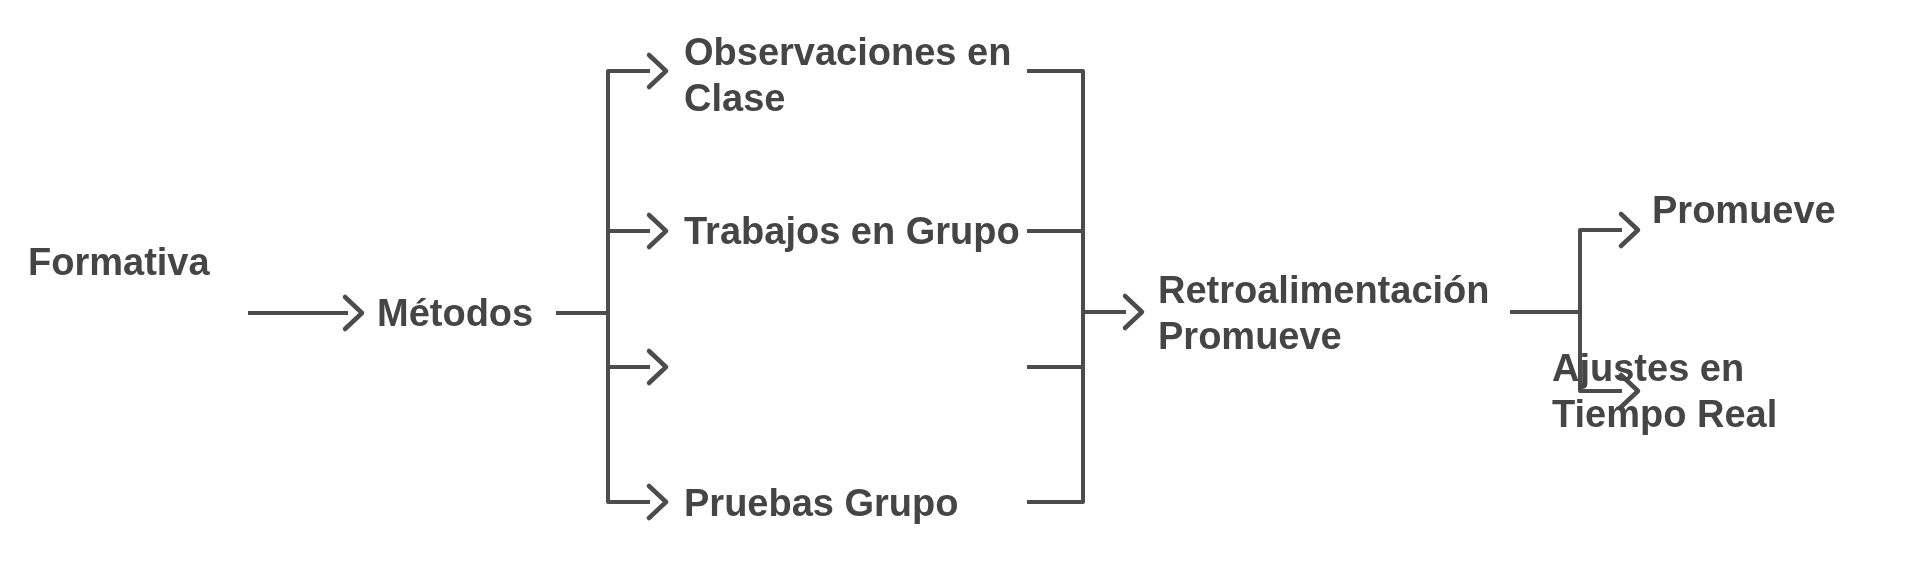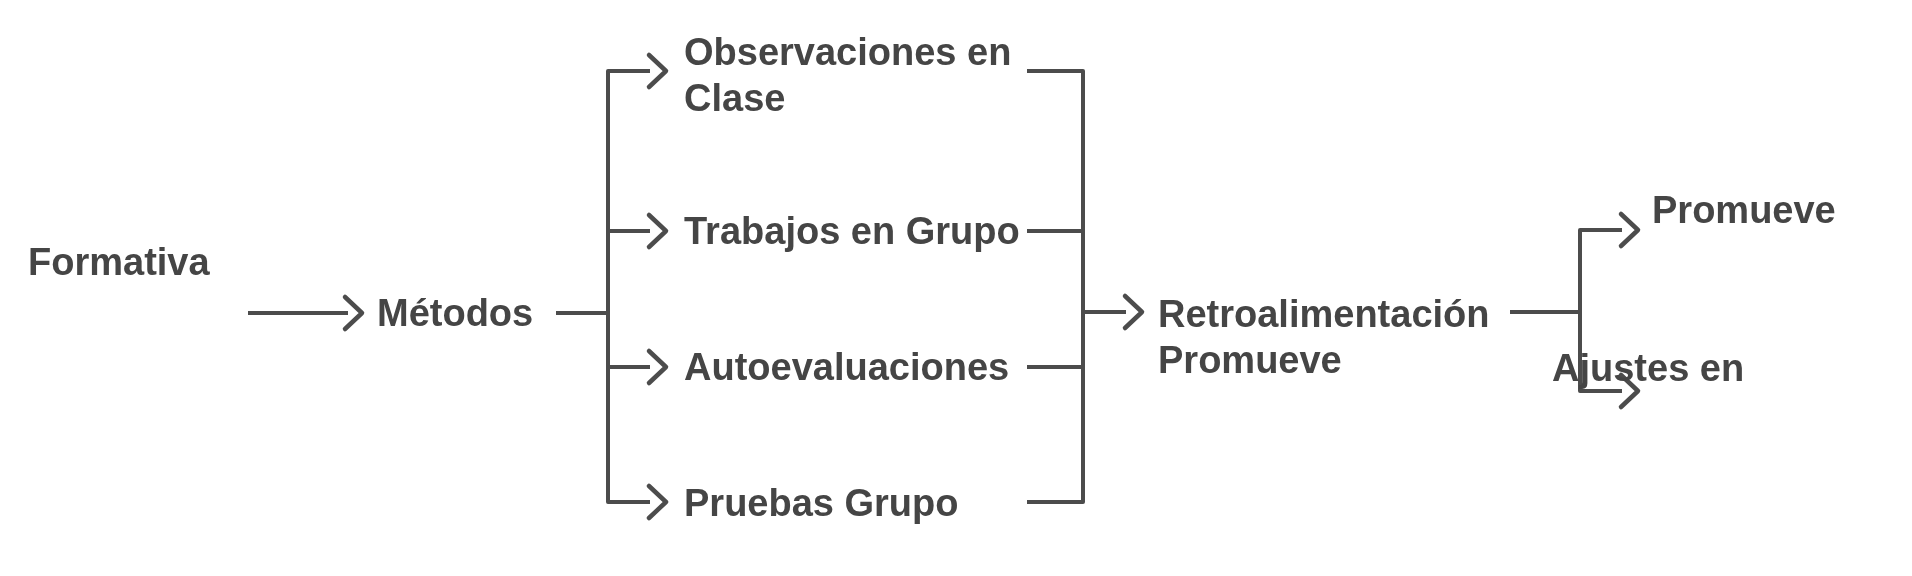--- a/index.html
+++ b/index.html
@@ -95,34 +95,32 @@
 
   <div class="label" style="left:684px; top:29px;">
     <span>Observaciones en</span>
     <span>Clase</span>
   </div>
 
   <div class="label" style="left:684px; top:208px;">
     <span>Trabajos en Grupo</span>
   </div>
 
-  <div class="label" style="left:684px; top:344px;">
-    <span>Autoevaluaciones</span>
-  </div>
 
   <div class="label" style="left:684px; top:480px;">
     <span>Pruebas Grupo</span>
   </div>
 
-  <div class="label" style="left:1158px; top:267px;margin-top:24px;">
+  <div class="label" style="left:1158px; top:267px;">
     <span>Retroalimentación</span>
     <span>Promueve</span>
   </div>
 
   <div class="label" style="left:1652px; top:187px;">
     <span>Promueve</span>
   </div>
 
   <div class="label" style="left:1552px; top:345px;">
     <span>Ajustes en</span>
+    <span>Tiempo Real</span>
   </div>
 
 </div>
 
 </body></html>

